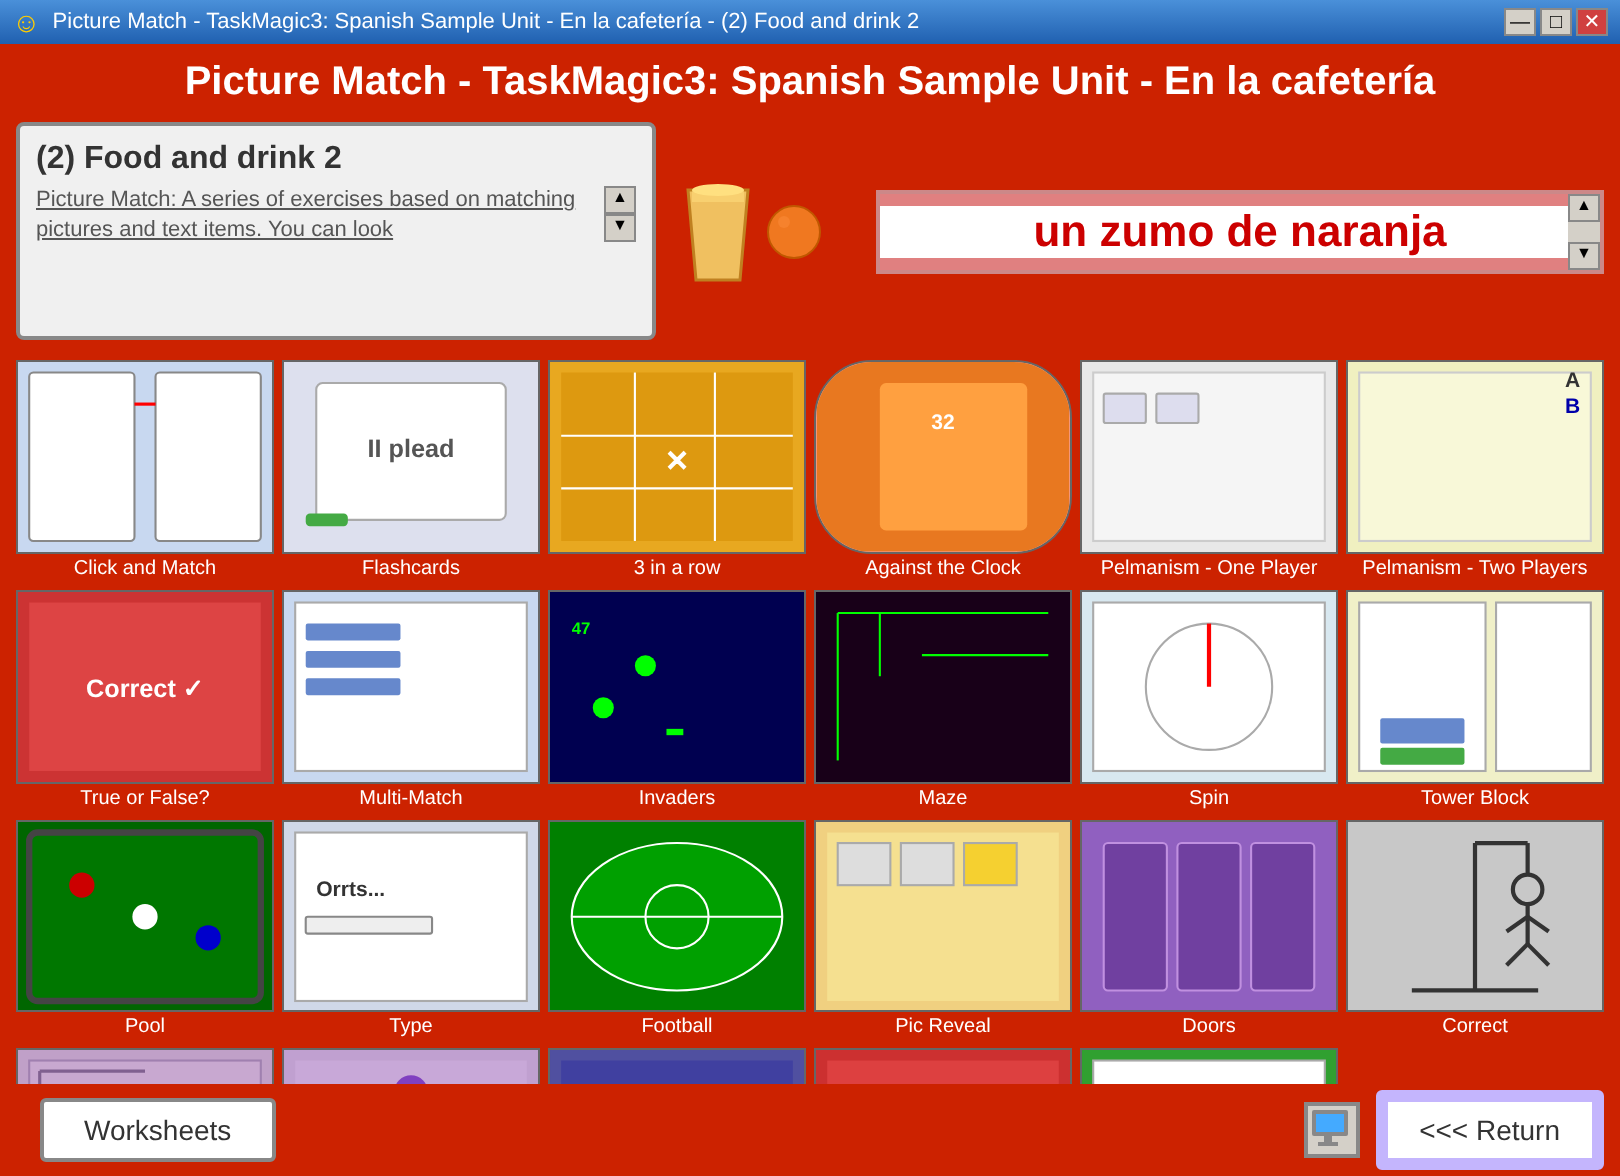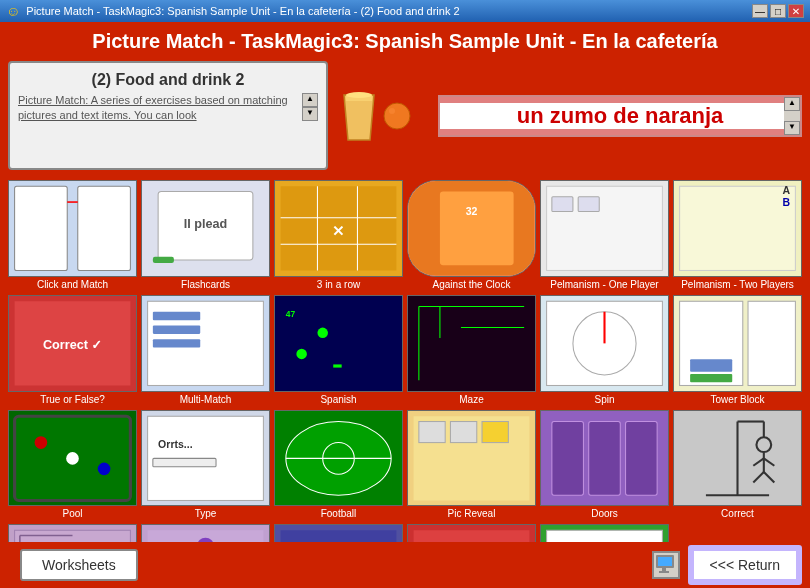--- a/index.html
+++ b/index.html
@@ -49,21 +49,21 @@
     }
 
     .info-box {
       background: #f0f0f0;
       border: 2px solid #888;
       border-radius: 4px;
       padding: 8px;
       width: 320px;
       flex-shrink: 0;
     }
-    .info-box h2 { font-size: 16px; font-weight: bold; color: #333; margin-bottom: 4px; text-align: center; }
+    .info-box h2 { font-size: 16px; font-weight: bold; color: #333; margin-bottom: 4px; }
     .info-box p { font-size: 11px; color: #555; line-height: 1.4; }
     .info-scroll { display: flex; gap: 4px; align-items: flex-start; }
     .scroll-btns { display: flex; flex-direction: column; }
     .scroll-btn { width: 16px; height: 14px; background: #d4d0c8; border: 1px solid #888; font-size: 8px; text-align: center; cursor: pointer; }
 
     .picture-area {
       display: flex;
       align-items: center;
       gap: 22px;
       flex: 1;
@@ -339,21 +339,21 @@
       <div class="game-item">
         <div class="game-thumb" style="background: rgb(0, 0, 80);">
           <svg width="100%" height="100%" viewBox="0 0 120 90">
             <rect width="120" height="90" fill="#000050"></rect>
             <text x="10" y="20" font-size="8" fill="#0f0">47</text>
             <circle cx="25" cy="55" r="5" fill="#0f0"></circle>
             <circle cx="45" cy="35" r="5" fill="#0f0"></circle>
             <rect x="55" y="65" width="8" height="3" fill="#0f0"></rect>
           </svg>
         </div>
-        <div class="game-label">Spanish</div>
+        <div class="game-label">Invaders</div>
       </div>
       <div class="game-item">
         <div class="game-thumb" style="background: rgb(24, 0, 24);">
           <svg width="100%" height="100%" viewBox="0 0 120 90">
             <rect width="120" height="90" fill="#180018"></rect>
             <line x1="10" y1="10" x2="110" y2="10" stroke="#00ff00" stroke-width="1"></line>
             <line x1="10" y1="10" x2="10" y2="80" stroke="#00ff00" stroke-width="1"></line>
             <line x1="30" y1="10" x2="30" y2="40" stroke="#00ff00" stroke-width="1"></line>
             <line x1="50" y1="30" x2="110" y2="30" stroke="#00ff00" stroke-width="1"></line>
           </svg>

